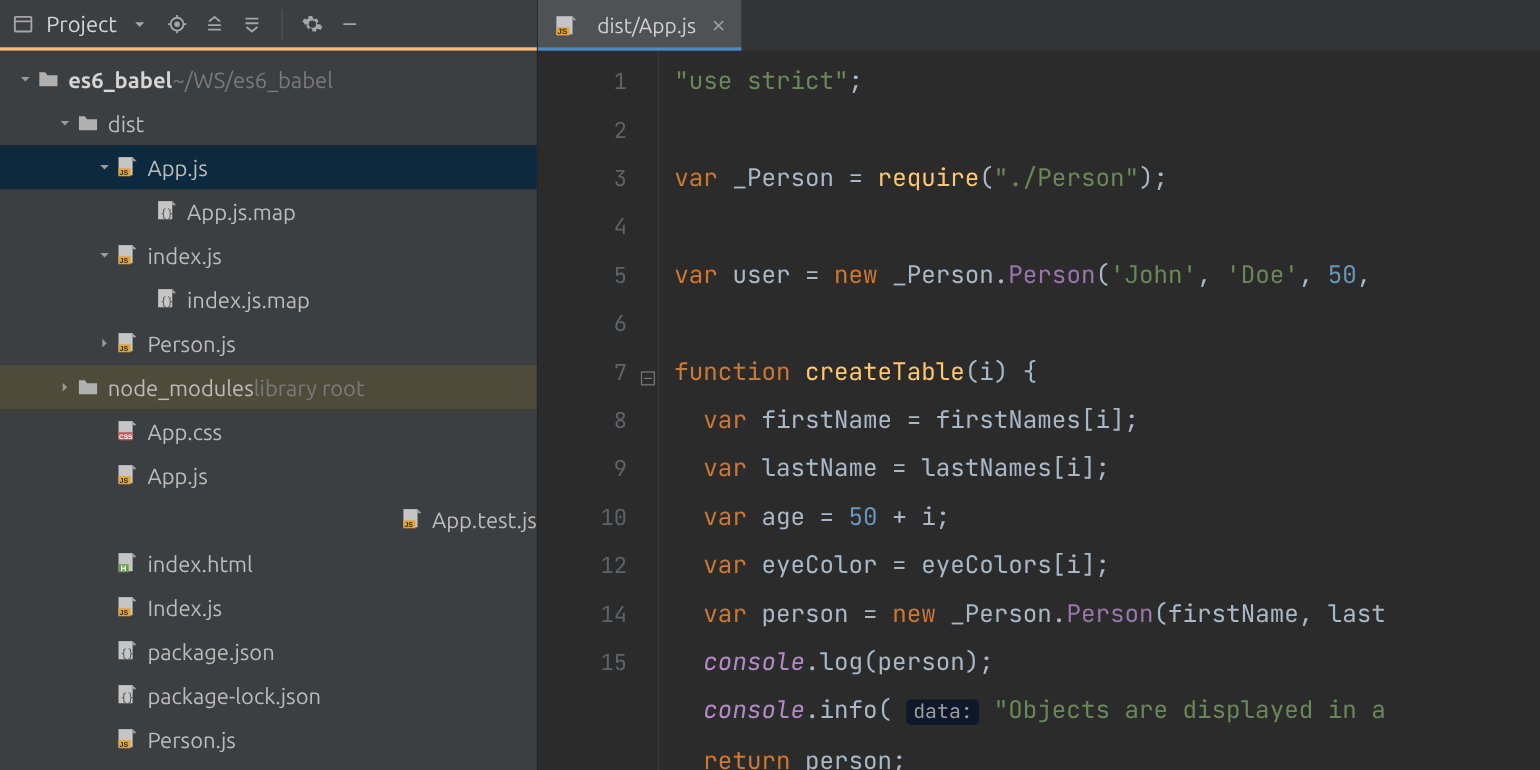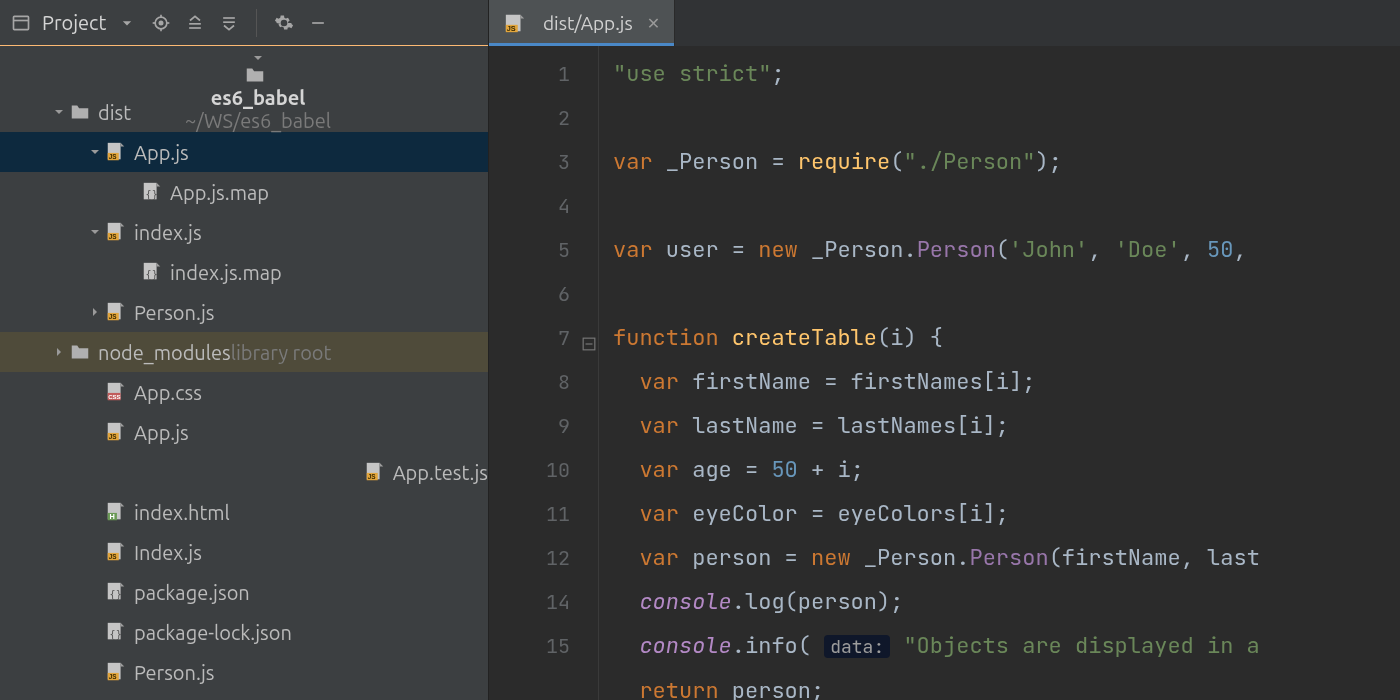--- a/index.html
+++ b/index.html
@@ -21,21 +21,21 @@
     --str-green:#6a8759;
     --num-blue:#6897bb;
     --fn-yellow:#ffc66d;
     --italic-mag:#b389c5;
     --punc:#a9b7c6;
   }
   
   #root { display:flex; flex-direction:row; width:100%; height:100%; }
   
   .side { width:489px; background:var(--bg-panel); display:flex; flex-direction:column; border-right:1px solid #222; }
-  .side-header { height:46px; display:flex; align-items:center; padding:0 8px; gap:8px; background:var(--bg-panel); border-bottom:1px solid #fdba74; }
+  .side-header { height:46px; display:flex; align-items:center; padding:0 8px; gap:8px; background:var(--bg-panel); border-bottom:3px solid #fdba74; }
   .hdr-label { font-size:20px; color:var(--text-bold); }
   .sep { width:1px; height:28px; background:#555; margin:0 6px; }
   .hdr-icon { width:26px; height:26px; display:flex; align-items:center; justify-content:center; color:#aeb0b2; cursor:pointer; }
   .hdr-icon svg { width:20px; height:20px; }
   
   .tree { flex:1; overflow:hidden; padding-top:6px; }
   .tree-row { height:40px; display:flex; align-items:center; font-size:20px; color:var(--text); white-space:nowrap; cursor:pointer; }
   .tree-row.bold { font-weight:600; color:var(--text-bold); }
   .tree-row.selected { background:var(--bg-selected); }
   .tree-row.lib { background:var(--bg-libroot); }
@@ -112,21 +112,21 @@
             <path d="M12 8a4 4 0 100 8 4 4 0 000-8zm9 4a7 7 0 01-.1 1.2l2 1.6-2 3.4-2.4-1a7 7 0 01-2 .1l-.4 2.6h-4l-.4-2.6a7 7 0 01-2-1.1l-2.4 1-2-3.4 2-1.6A7 7 0 013 12a7 7 0 01.1-1.2l-2-1.6 2-3.4 2.4 1a7 7 0 012-1.1L8 3h4l.4 2.6a7 7 0 012 1.1l2.4-1 2 3.4-2 1.6c.1.4.2.8.2 1.3z"></path>
           </svg>
       </span>
       <span class="hdr-icon">
         <svg viewBox="0 0 24 24" stroke="#a6a6a6" stroke-width="2">
             <line x1="5" y1="12" x2="19" y2="12"></line>
           </svg>
       </span>
     </div>
     <div class="tree" id="tree">
-        <div class="tree-row bold" style="padding-left: 28px; flex-direction: column;">
+        <div class="tree-row bold" style="padding-left: 14px;">
           <span class="chev">
             <svg viewBox="0 0 12 12" fill="#9a9a9a">
               <path d="M2 4l4 4 4-4z"></path>
             </svg>
           </span>
           <span class="ticon">
             <svg viewBox="0 0 24 24">
               <path fill="#b0b0b0" d="M3 5h6l2 3h10v11H3z"></path>
             </svg>
           </span>
@@ -350,21 +350,20 @@
           <div class="gline">4</div>
           <div class="gline">5</div>
           <div class="gline">6</div>
           <div class="gline">7<span class="fold-marker"><svg viewBox="0 0 12 12">
                 <rect x="1" y="1" width="10" height="10" fill="none" stroke="#777"></rect>
                 <line x1="3" y1="6" x2="9" y2="6" stroke="#777"></line>
               </svg></span></div>
           <div class="gline">8</div>
           <div class="gline">9</div>
           <div class="gline">10</div>
-          <div class="gline">11</div>
           <div class="gline">12</div>
           <div class="gline">14</div>
           <div class="gline">15</div>
         </div>
       <div class="code" id="code"><div><span class="c-str">"use strict"</span><span>;</span></div><div>&nbsp;</div><div><span class="c-kw">var </span><span>_Person = </span><span class="c-fn">require</span><span>(</span><span class="c-str">"./Person"</span><span>);</span></div><div>&nbsp;</div><div><span class="c-kw">var </span><span>user = </span><span class="c-kw">new </span><span>_Person.</span><span class="c-prop">Person</span><span>(</span><span class="c-str">'John'</span><span>, </span><span class="c-str">'Doe'</span><span>, </span><span class="c-num">50</span><span>, </span></div><div>&nbsp;</div><div><span class="c-kw">function </span><span class="c-fn">createTable</span><span>(i) {</span></div><div><span>  </span><span class="c-kw">var </span><span>firstName = firstNames[i];</span></div><div><span>  </span><span class="c-kw">var </span><span>lastName = lastNames[i];</span></div><div><span>  </span><span class="c-kw">var </span><span>age = </span><span class="c-num">50</span><span> + i;</span></div><div><span>  </span><span class="c-kw">var </span><span>eyeColor = eyeColors[i];</span></div><div><span>  </span><span class="c-kw">var </span><span>person = </span><span class="c-kw">new </span><span>_Person.</span><span class="c-prop">Person</span><span>(firstName, last</span></div><div><span>  </span><span class="c-it">console</span><span>.log(person);</span></div><div><span>  </span><span class="c-it">console</span><span>.info( </span><span class="c-hint">data:</span><span> </span><span class="c-str">"Objects are displayed in a </span></div><div><span>  </span><span class="c-kw">return </span><span>person;</span></div></div>
     </div>
   </div>
 </div>
 
 </body></html>

